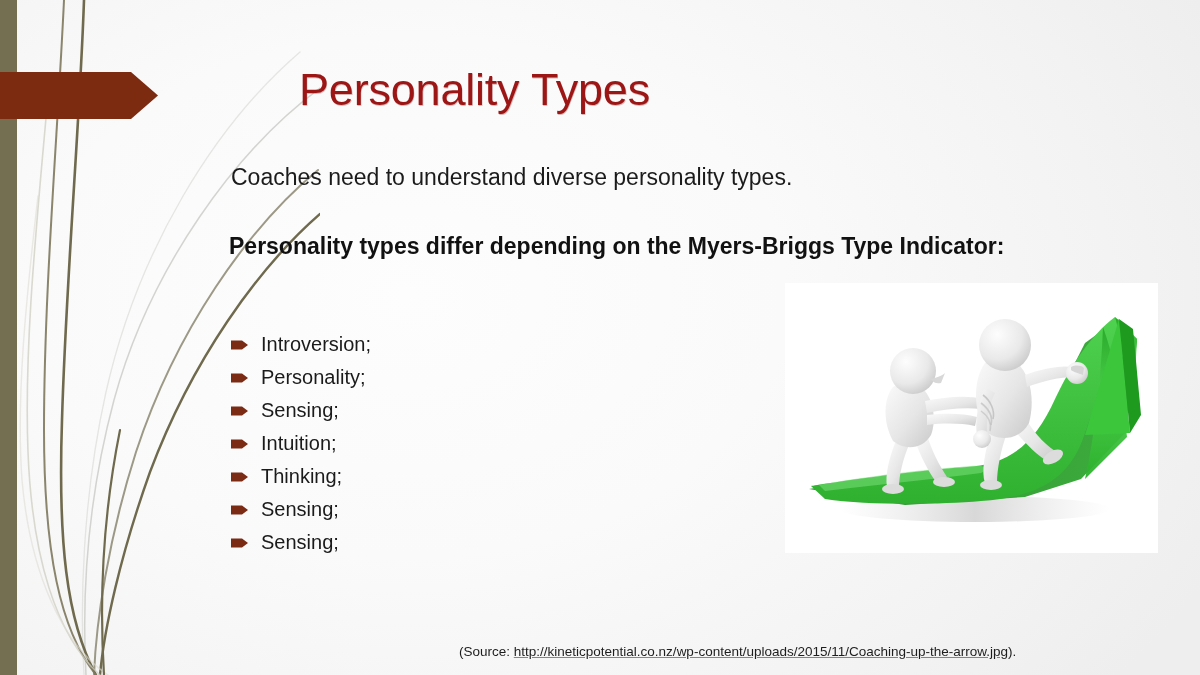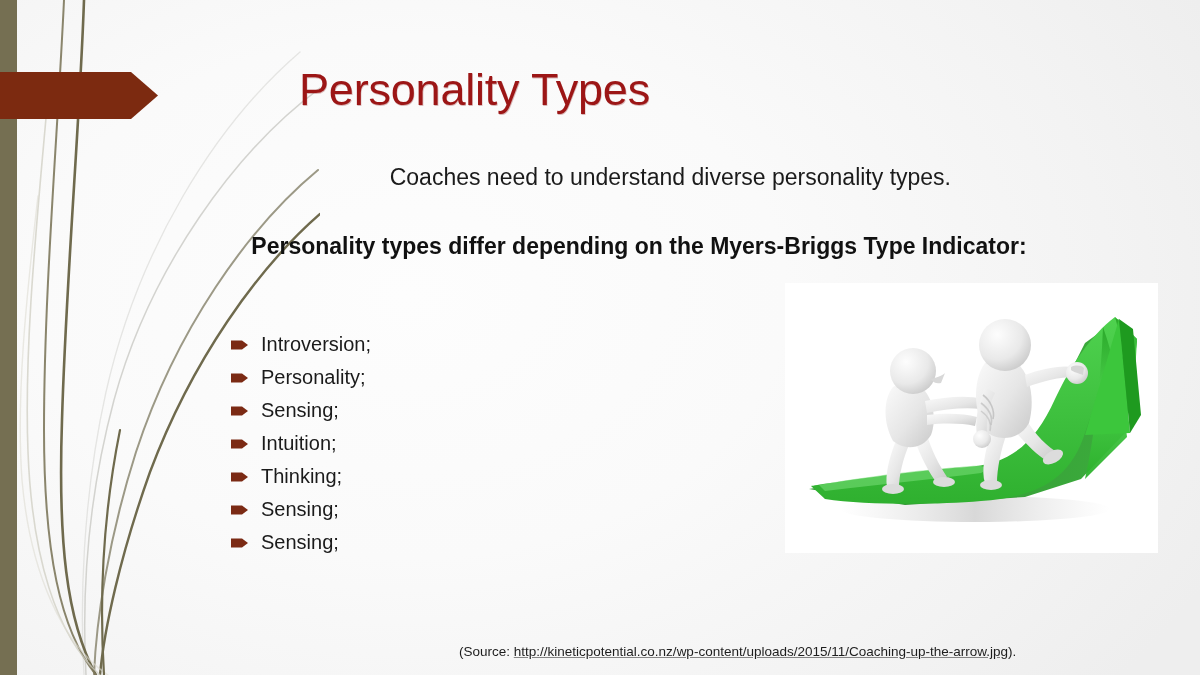--- a/index.html
+++ b/index.html
@@ -64,33 +64,31 @@
 
   
   .intro {
     position: absolute;
     left: 231px;
     top: 163px;
     width: 720px;
     font-size: 23px;
     color: #1b1b1b;
     line-height: 1.22;
-    text-align: right;
   }
 
   .subhead {
     position: absolute;
     left: 229px;
     top: 230px;
     width: 820px;
     font-size: 23px;
     font-weight: bold;
     color: #111111;
     line-height: 1.42;
-    text-align: center;
   }
 
   
   .bullets {
     position: absolute;
     left: 231px;
     top: 327px;
     width: 700px;
     list-style: none;
     margin: 0;

